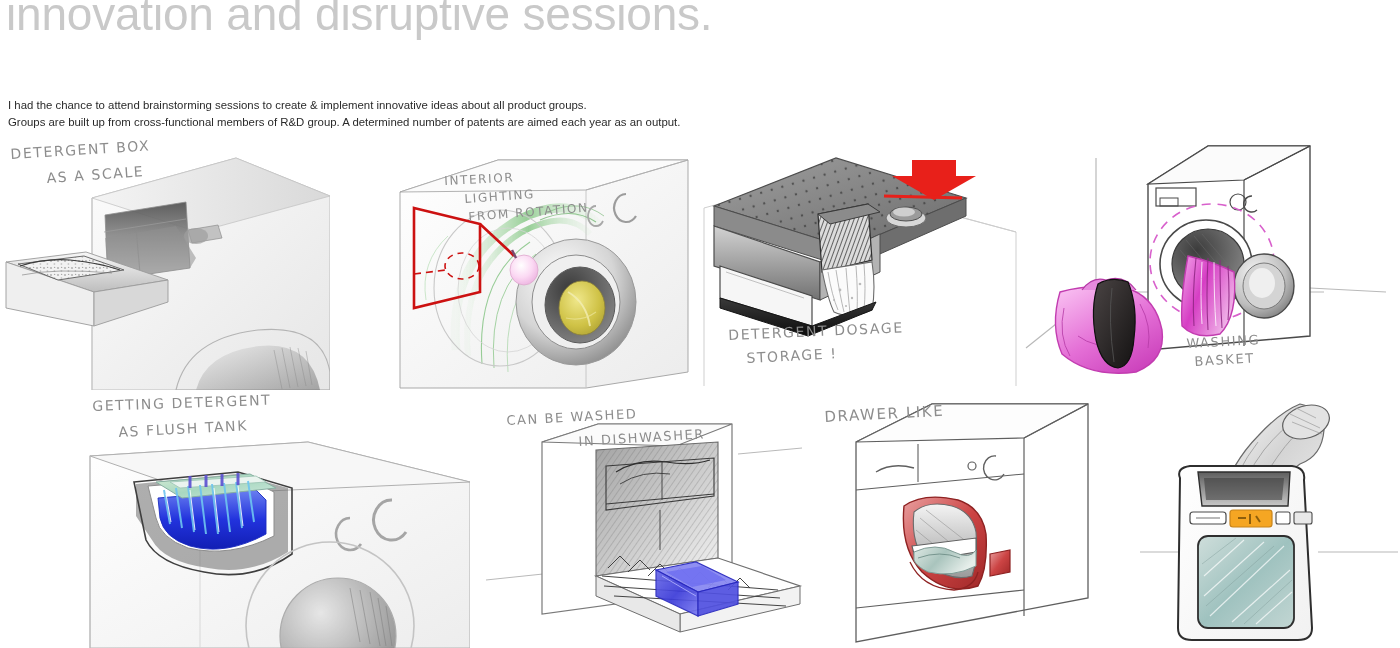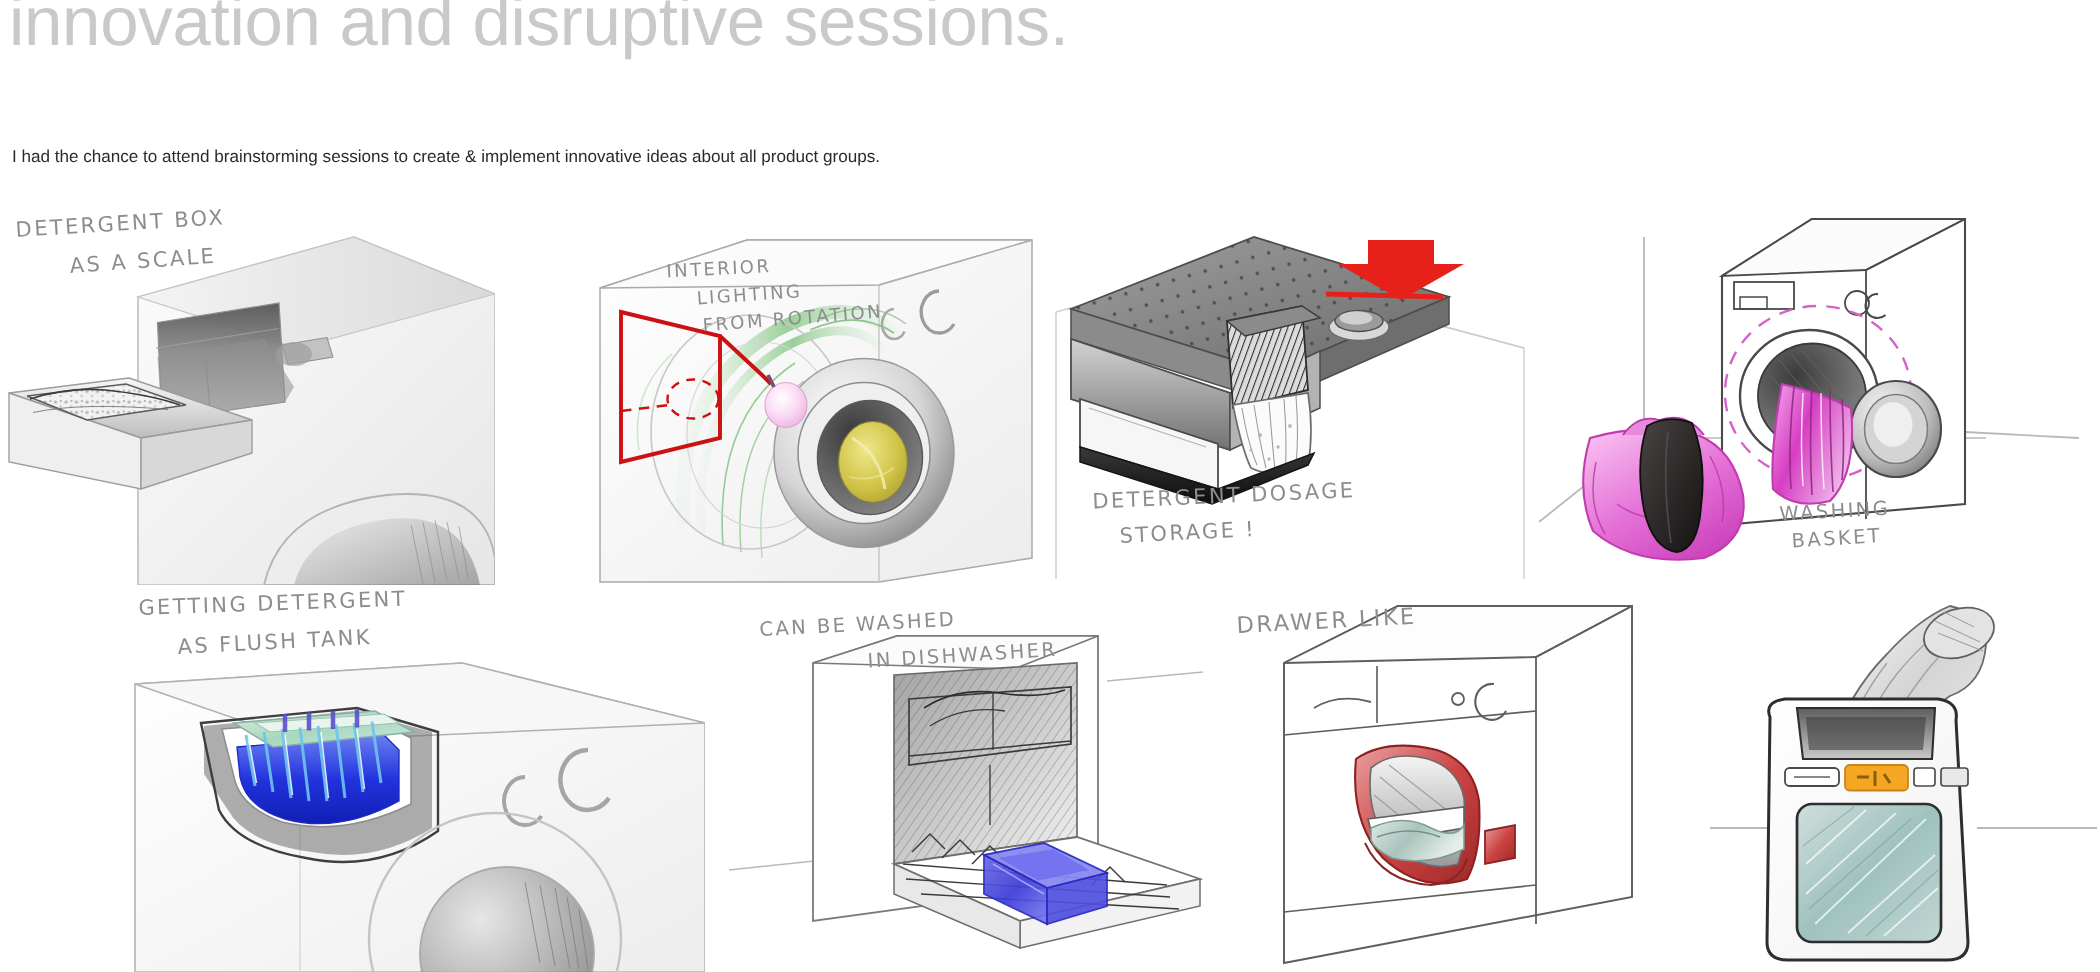--- a/index.html
+++ b/index.html
@@ -43,20 +43,21 @@
 </style>
 </head>
 <body>
 
 <div id="page">
 
   <div id="title">innovation and disruptive sessions.</div>
 
   <div id="intro">
     <div>I had the chance to attend  brainstorming sessions to create &amp; implement innovative ideas about all product groups.</div>
+    <div>Groups are built up from cross-functional members of R&amp;D group. A determined number of patents are aimed each year as an output.</div>
   </div>
 
   <div class="panel" style="left:0px; top:140px; width:330px; height:250px;">
     <svg class="sk" width="330" height="250" viewBox="0 0 330 250">
       <defs>
         <linearGradient id="p1body" x1="0" y1="0" x2="1" y2="1">
           <stop offset="0" stop-color="#fcfcfc"></stop>
             <stop offset="1" stop-color="#e6e6e6"></stop>
         </linearGradient>
         <linearGradient id="p1top" x1="0" y1="0" x2="1" y2="0">

